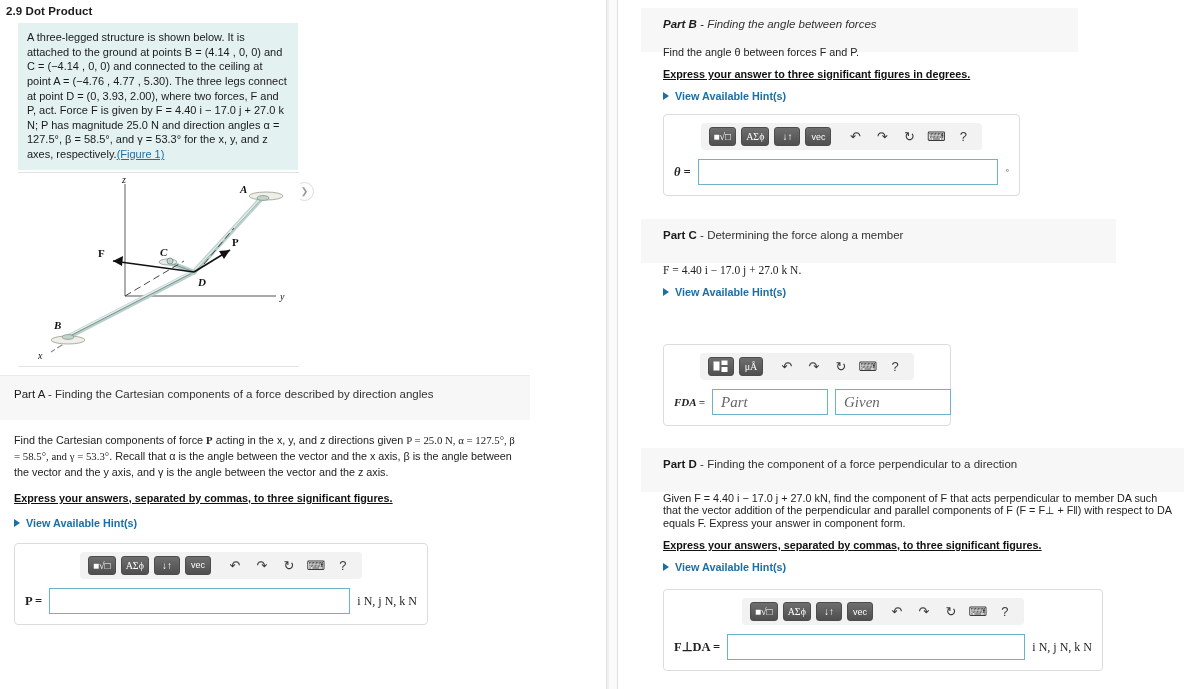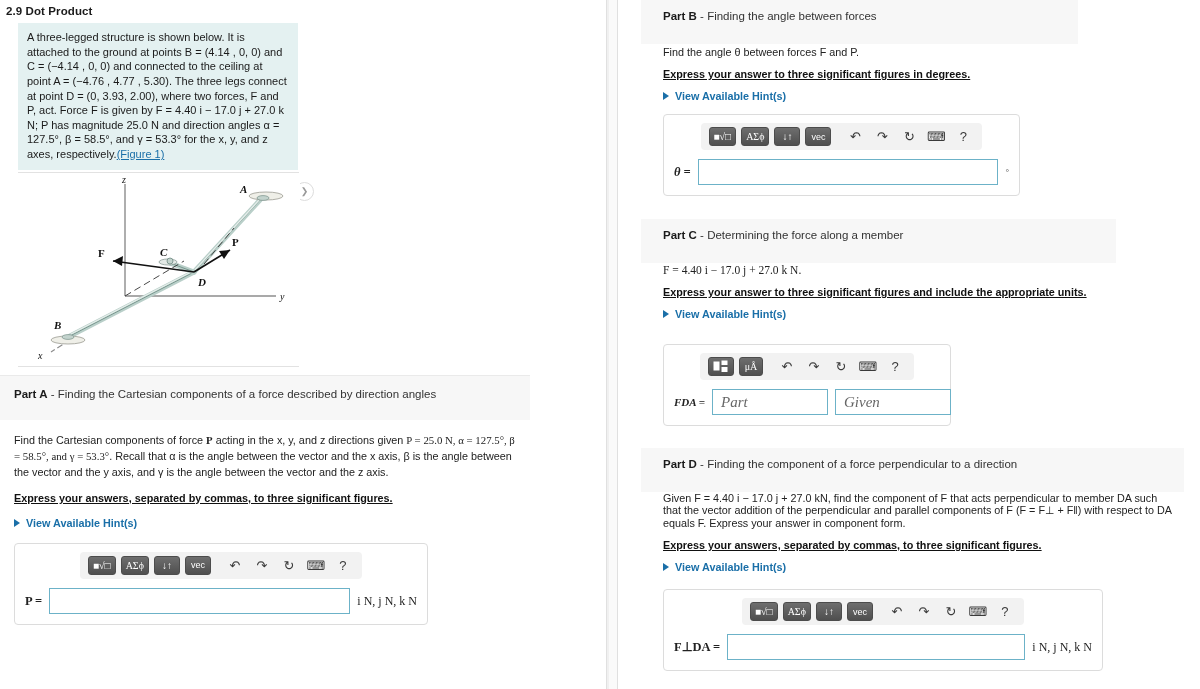--- a/index.html
+++ b/index.html
@@ -71,21 +71,21 @@
     background: #fff;
   }
 
   
   .part-header {
     background: #f7f7f7;
     border-top: 1px solid #eaeaea;
     padding: 12px 14px 20px 14px;
     font-size: 11.5px; color: #333;
   }
-  .part-header .pid { font-weight: bold; color: #1b1b1b; }
+  .part-header .pid { font-weight: normal; color: #1b1b1b; }
   .part-body { padding: 12px 14px 0 14px; font-size: 10.8px; line-height: 1.5; color: #222; }
   .part-body p { margin: 0 0 9px 0; }
   .emph { font-weight: bold; color: #111; font-size: 10.8px; text-decoration: underline; }
   .hint-row {
     display: flex; align-items: center; gap: 6px;
     margin-top: 9px; cursor: pointer;
   }
   .hint-tri {
     width: 0; height: 0;
     border-left: 6px solid #1a6fa8;
@@ -302,21 +302,21 @@
   </div>
 
 </div>
 
 <div id="divider">
   <div class="thumb"></div>
 </div>
 
 <div id="right-col">
 
-  <div style="position:absolute; left:22px; top:0; width:437px;">
+  <div style="position:absolute; left:22px; top:8px; width:437px;font-style:italic;">
     <div class="r-part-header" style="padding-left:22px;">
       <span class="pid">Part B</span>
       <span>-</span>
       <span>Finding the angle between forces</span>
     </div>
   </div>
   <div style="position:absolute; left:44px; top:46px; width:500px;">
     <p style="margin:0 0 10px 0; font-size:10.8px;">Find the angle θ between forces F and P.</p>
     <p class="emph" style="margin:0 0 10px 0;">Express your answer to three significant figures in degrees.</p>
     <div class="hint-row">
@@ -348,21 +348,20 @@
 
   <div style="position:absolute; left:22px; top:219px; width:475px;">
     <div class="r-part-header" style="padding-left:22px;">
       <span class="pid">Part C</span>
       <span>-</span>
       <span>Determining the force along a member</span>
     </div>
   </div>
   <div style="position:absolute; left:44px; top:264px; width:520px;">
     <p class="mth" style="margin:0 0 10px 0; font-size:11.5px;">F = 4.40 i − 17.0 j + 27.0 k N.</p>
-    <p class="emph" style="margin:0 0 10px 0;">Express your answer to three significant figures and include the appropriate units.</p>
     <div class="hint-row">
       <span class="hint-tri"></span>
       <span class="hint-text">View Available Hint(s)</span>
     </div>
   </div>
   <div style="position:absolute; left:44px; top:344px; width:288px;">
     <div class="answer-box">
       <div class="ans-toolbar">
         <div class="tb-btn" style="min-width:24px;">
           <svg width="16" height="13" viewBox="0 0 16 13">

